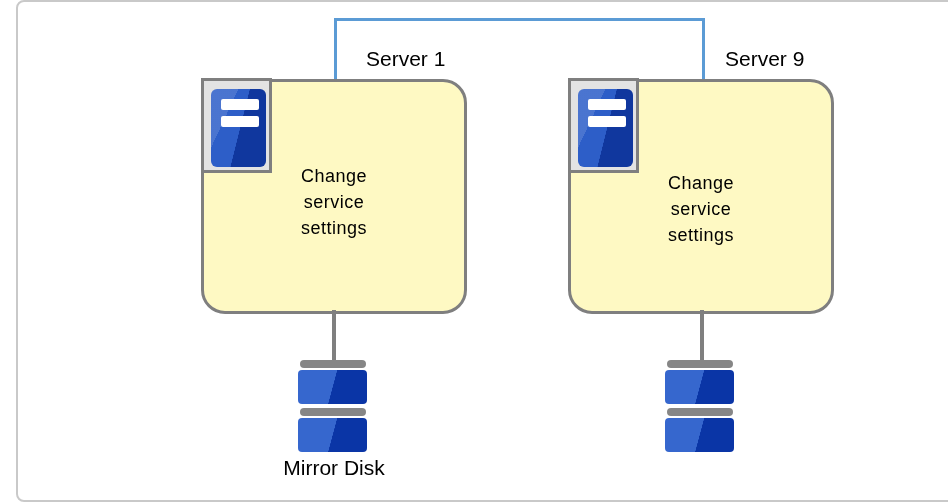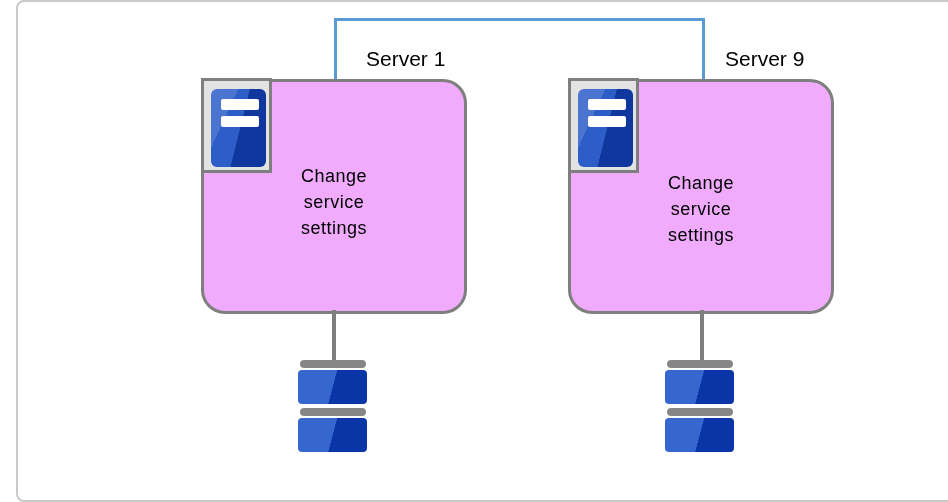--- a/index.html
+++ b/index.html
@@ -41,21 +41,21 @@
     white-space:nowrap;
   }
   .server-label.s1{left:348px;}
   .server-label.s2{left:707px;}
 
   
   .server-box{
     position:absolute;top:77px;
     width:266px;height:235px;
     box-sizing:border-box;
-    background:#f0abfc;
+    background:#fef9c3;
     border:3px solid var(--border-gray);
     border-radius:24px;
   }
   .server-box.left{left:183px;}
   .server-box.right{left:550px;}
   .body-text{
     position:absolute;left:0;right:0;
     text-align:center;
     font-size:18px;line-height:26px;letter-spacing:0.5px;
     white-space:pre-line;
@@ -174,14 +174,15 @@
     <div class="cap c2"></div>
     <div class="platter p2"></div>
   </div>
   <div class="disk right">
     <div class="cap c1"></div>
     <div class="platter p1"></div>
     <div class="cap c2"></div>
     <div class="platter p2"></div>
   </div>
 
+  <div class="disk-label">Mirror Disk</div>
 
 </div>
 
 </body></html>

